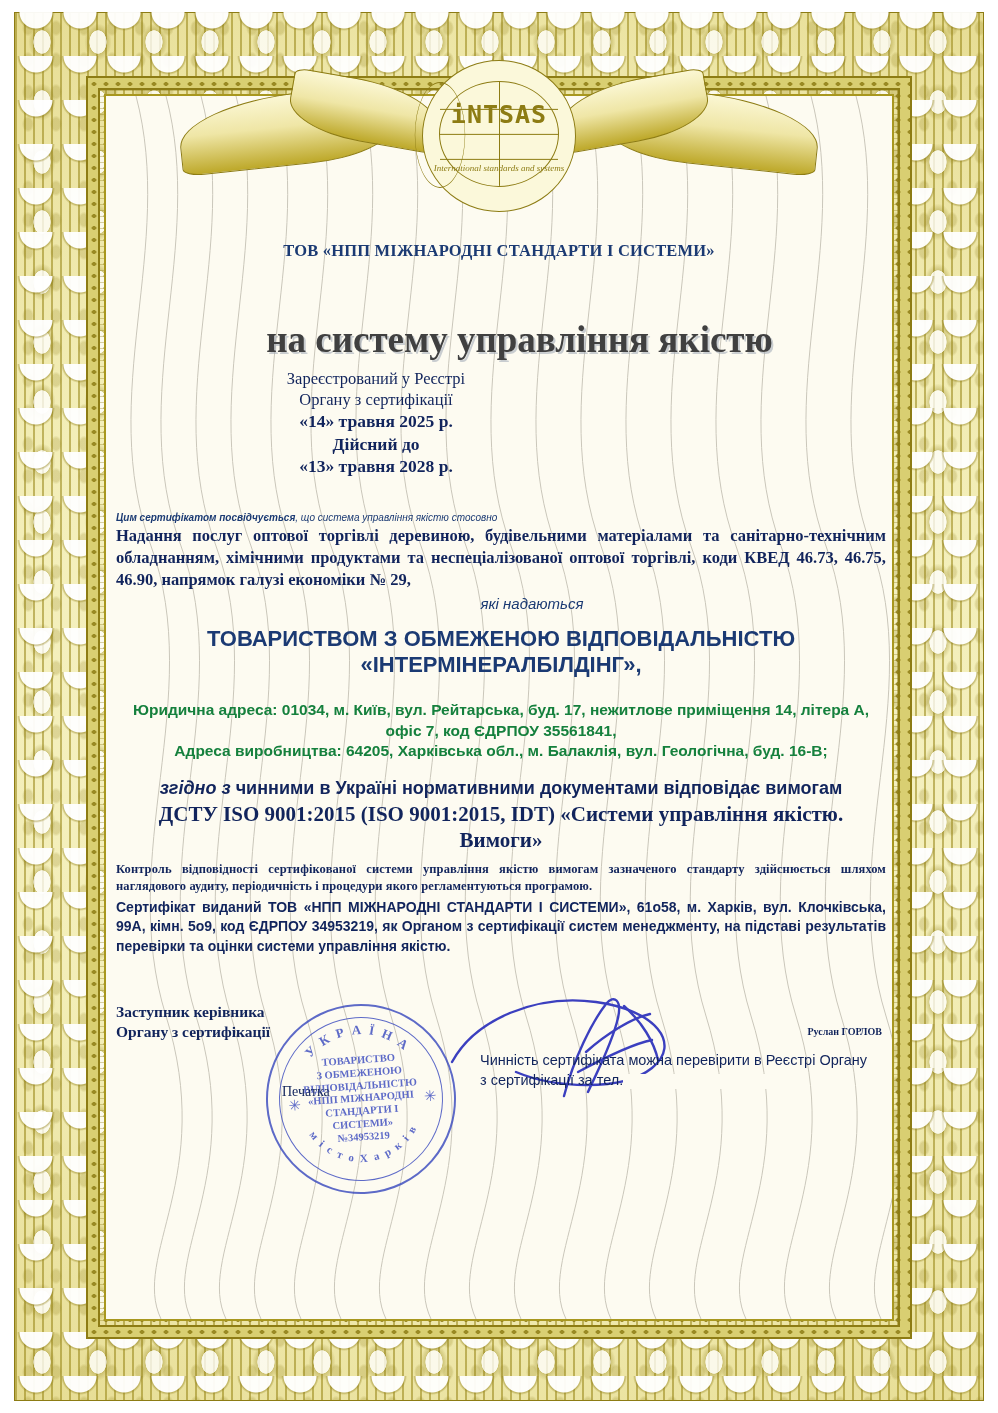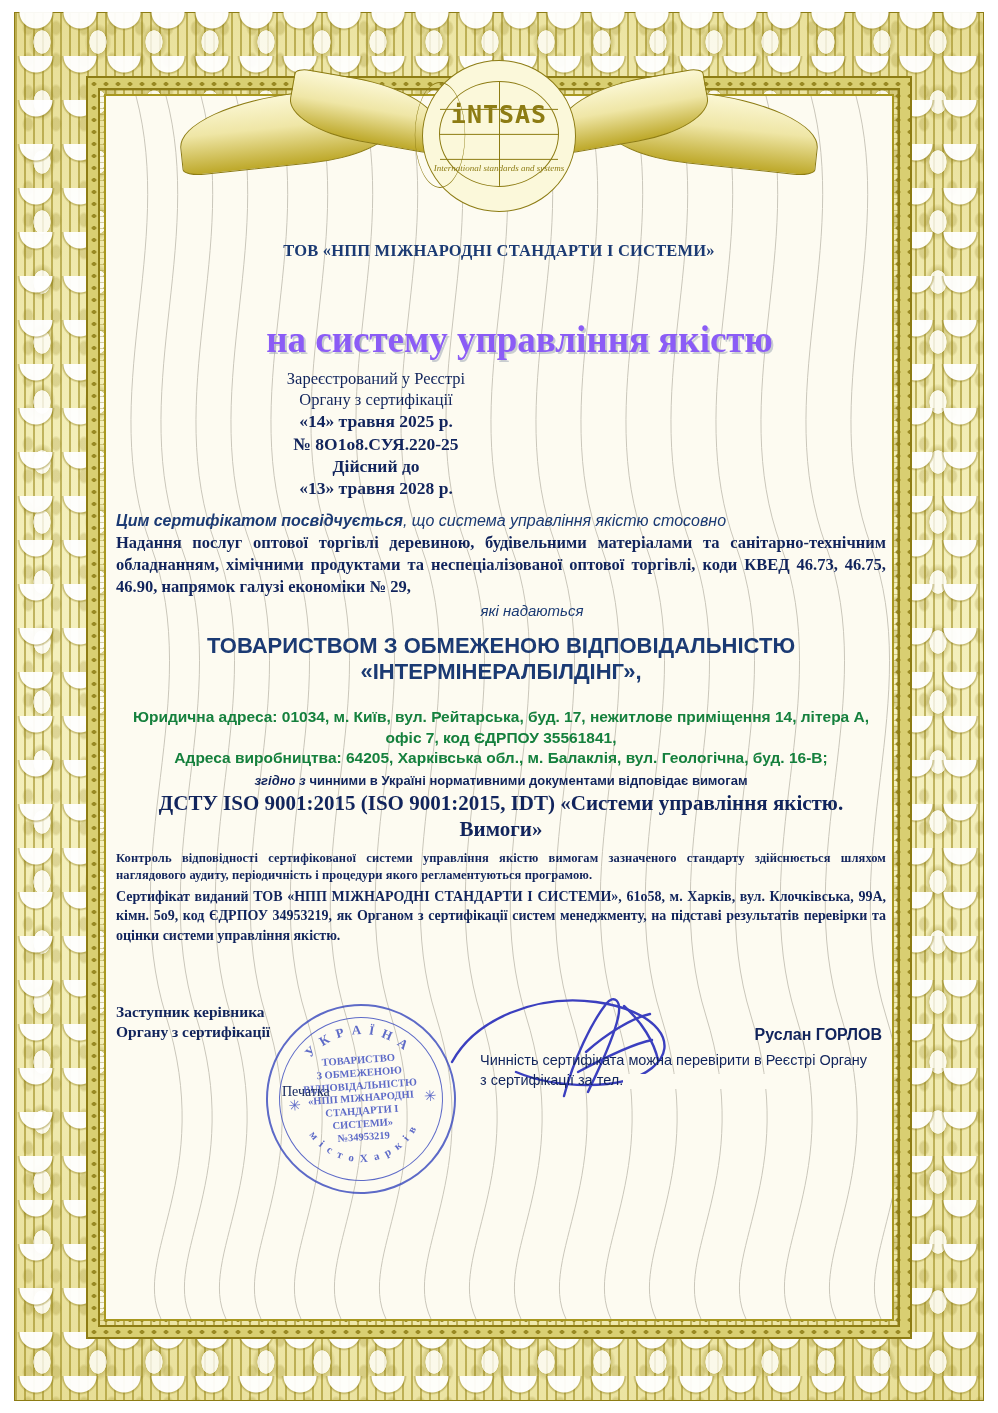--- a/index.html
+++ b/index.html
@@ -120,21 +120,21 @@
   }
   .title-1{
     position:absolute;top:168px;left:0;right:0;text-align:center;
     font-family:"Liberation Serif",serif;font-weight:bold;font-size:52px;
     color:#1b3a73;text-shadow:3px 3px 0 rgba(150,160,175,.5);
     letter-spacing:1px;
   }
   .title-2{
     position:absolute;top:222px;left:0;right:0;text-align:center;
     font-family:"Liberation Serif",serif;font-weight:bold;font-size:37px;
-    color:#8b5cf6;text-shadow:2px 2px 0 rgba(150,160,175,.5);padding-left:41px;
+    color:#404040;text-shadow:2px 2px 0 rgba(150,160,175,.5);padding-left:41px;
   }
 
   .reg{
     position:absolute;top:272px;left:70px;width:400px;text-align:center;
     font-family:"Liberation Serif",serif;color:#11245c;line-height:1.28;
   }
   .reg .n{font-size:16.5px;}
   .reg .b{font-size:17.5px;font-weight:bold;}
 
   
@@ -147,68 +147,68 @@
   .mark-box{
     margin-top:6px;border:1.5px solid #11245c;background:#fdfbf1;
     text-align:center;font-family:"Liberation Serif",serif;
     font-size:12.5px;font-weight:bold;color:#11245c;line-height:1.25;
     padding:3px 2px 4px;
   }
 
   .body{position:absolute;left:10px;right:6px;top:416px;}
   .t-ital{
     font-family:"Liberation Sans",sans-serif;font-style:italic;
-    font-size:16px;color:#1b3a73;
+    font-size:10px;color:#1b3a73;
   }
   .t-ital b{font-weight:bold;}
   .scope{
     font-family:"Liberation Serif",serif;font-weight:bold;font-size:16.5px;
     color:#11245c;text-align:justify;line-height:1.33;margin-top:2px;
   }
   .which{
     font-family:"Liberation Sans",sans-serif;font-style:italic;
     font-size:15px;color:#1b3a73;margin:4px 0 0 62px;text-align:center;
   }
   .company{
     text-align:center;font-family:"Liberation Sans",sans-serif;font-weight:bold;
     font-size:22px;color:#1b3a73;line-height:1.2;margin-top:14px;
   }
   .addr{
     text-align:center;font-family:"Liberation Sans",sans-serif;font-weight:bold;
     font-size:15.5px;color:#15803d;line-height:1.35;margin-top:21px;
   }
   .accord{
     text-align:center;font-family:"Liberation Sans",sans-serif;font-weight:bold;
-    font-size:13px;color:#11245c;margin-top:4px;
+    font-size:18px;color:#11245c;margin-top:16px;
   }
   .accord i{font-weight:bold;font-style:italic;}
   .std{
     text-align:center;font-family:"Liberation Serif",serif;font-weight:bold;
     font-size:21px;color:#11245c;line-height:1.22;margin-top:3px;
   }
   .fine{
     font-family:"Liberation Serif",serif;font-weight:bold;font-size:12.5px;
     color:#11245c;text-align:justify;line-height:1.42;margin-top:7px;
     letter-spacing:.1px;
   }
   .fine2{
-    font-family:Liberation Serif, serif;font-weight:bold;font-size:14px;
+    font-family:Liberation Sans, sans-serif;font-weight:bold;font-size:14px;
     color:#11245c;text-align:justify;line-height:1.38;margin-top:2px;
   }
 
   
   .sig{position:absolute;left:10px;right:6px;top:900px;height:180px;}
   .sig-role{
     position:absolute;left:0;top:6px;
     font-family:"Liberation Serif",serif;font-weight:bold;font-size:15.5px;
     color:#11245c;line-height:1.3;
   }
   .sig-name{
     position:absolute;right:4px;top:30px;
-    font-family:Liberation Sans, sans-serif;font-weight:bold;font-size:16px;
+    font-family:Liberation Serif, serif;font-weight:bold;font-size:10px;
     color:#11245c;
   }
   .verify{
     position:absolute;left:364px;top:54px;width:420px;
     font-family:"Liberation Sans",sans-serif;font-size:14.5px;
     color:#11245c;line-height:1.4;
   }
   .phone-redact{
     display:inline-block;width:180px;height:15px;background:#fdfbf1;
     vertical-align:middle;
@@ -295,21 +295,20 @@
 
   <div class="content">
 
     <div class="org-line">ТОВ «НПП МІЖНАРОДНІ СТАНДАРТИ І СИСТЕМИ»</div>
     <div class="title-2">на систему управління якістю</div>
 
     <div class="reg">
       <div class="n">Зареєстрований у Реєстрі</div>
       <div class="n">Органу з сертифікації</div>
       <div class="b">«14» травня 2025 р.</div>
-      <div class="b">№ 8О1о8.СУЯ.220-25</div>
       <div class="b">Дійсний до</div>
       <div class="b">«13» травня 2028 р.</div>
     </div>
 
 
     <div class="body">
       <div class="t-ital">
         <b>Цим сертифікатом посвідчується</b><span>, що система управління якістю стосовно</span>
       </div>
       <div class="scope">Надання послуг оптової торгівлі деревиною, будівельними матеріалами та санітарно-технічним обладнанням, хімічними продуктами та неспеціалізованої оптової торгівлі, коди КВЕД 46.73, 46.75, 46.90, напрямок галузі економіки № 29,</div>

